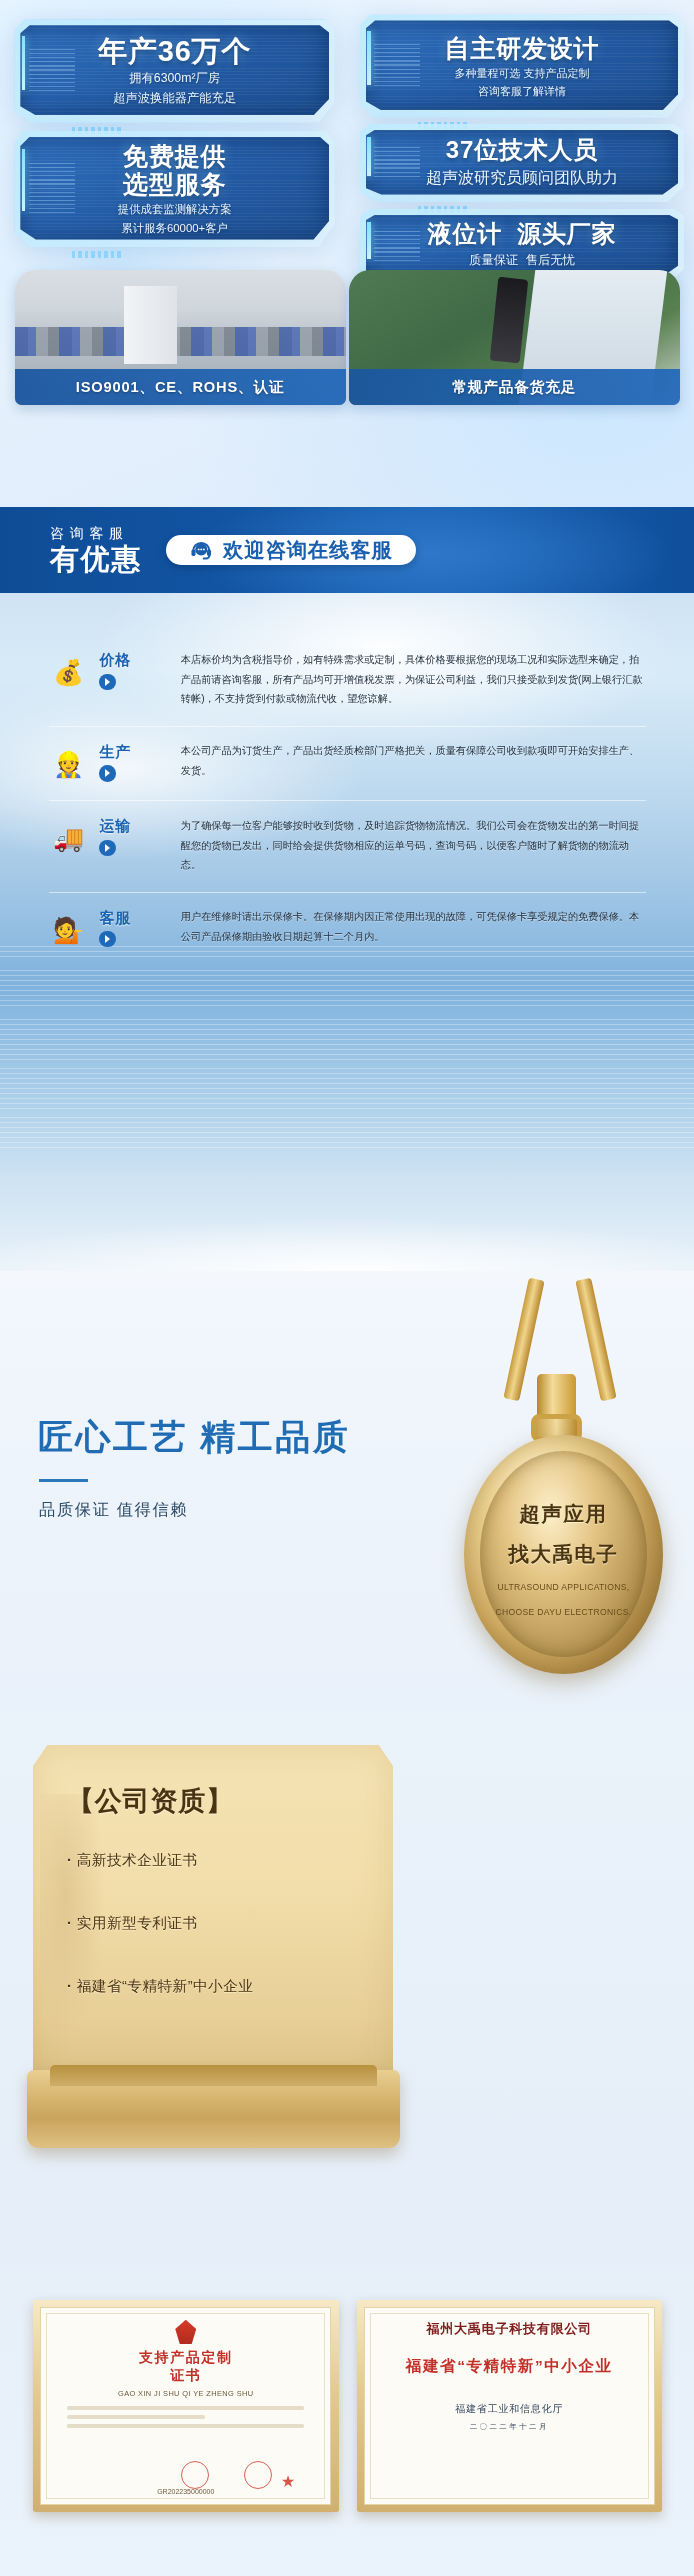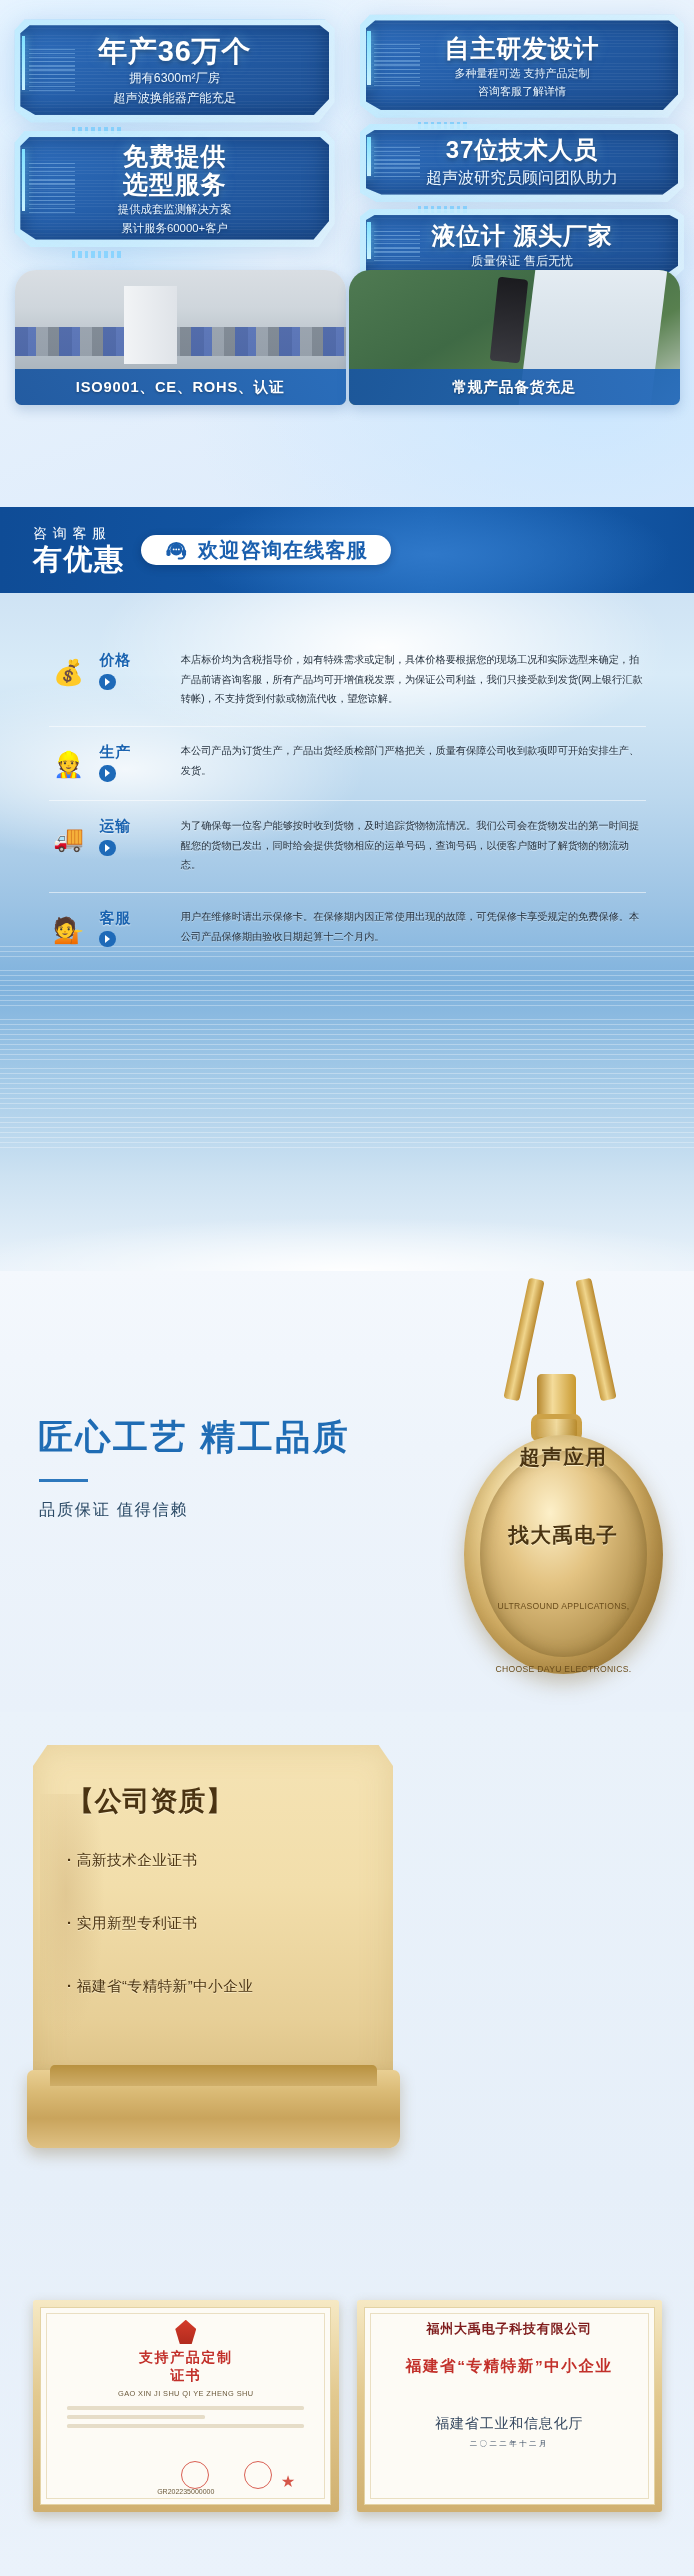--- a/index.html
+++ b/index.html
@@ -73,21 +73,21 @@
   }
 
   #c1{ left:14.7px;  top:19.6px;  width:320px; height:103px; }
   #c1 .t-main{ font-size:29px; } #c1 .t-sub{ font-size:12.3px; }
   #c2{ left:360px; top:14.7px;  width:324px; height:103px; }
   #c2 .t-main{ font-size:25px; } #c2 .t-sub{ font-size:11px; }
   #c3{ left:14.7px;  top:131px; width:320px; height:116px; }
   #c3 .t-main{ font-size:25px; } #c3 .t-sub{ font-size:11.4px; }
   #c4{ left:360px; top:124px; width:324px; height:78px; }
   #c4 .t-main{ font-size:24px; } #c4 .t-sub{ font-size:16px; }
-  #c5{ left:360px; top:209px; width:324px; height:75px; }
+  #c5{ left:360px; top:209px; width:324px; height:75px;font-family:Liberation Mono, monospace; }
   #c5 .t-main{ font-size:24px; } #c5 .t-sub{ font-size:12.3px;text-align:center; }
 
   
   .photos{ position:absolute; left:14.7px; top:270px; width:665px; height:135px; display:flex; gap:3px; }
   .photo{
     position:relative; flex:1; border-radius:21px 21px 6.5px 6.5px; overflow:hidden;
     box-shadow:0 4.1px 11.4px rgba(40,90,150,.22);
   }
   .ph-img{ position:absolute; inset:0; }
   .ph-a{
@@ -122,21 +122,21 @@
     display:flex; align-items:center; justify-content:center;
     text-shadow:0 0.8px 2.5px rgba(0,0,0,.35);
   }
 
   
   .svc{
     position:relative; width:695px; height:86px;
     background:
       radial-gradient(ellipse 343px 98px at 62% 55%, #2f78c9 0%, rgba(0,0,0,0) 70%),
       linear-gradient(to right,#0f4c96 0%,#1255a3 35%,#1a63b4 62%,#0f4f9b 100%);
-    display:flex; align-items:center; padding-left:33px; gap:16px;
+    display:flex; align-items:center; padding-left:50px; gap:24px;
   }
   .svc-left{ color:#fff; line-height:1.05; }
   .svc-l1{ font-size:14px; letter-spacing:5.7px; font-weight:500; }
   .svc-l2{ font-size:29px; font-weight:bold; letter-spacing:1.6px; margin-top:3.3px; }
   .svc-btn{
     background:#fff; border-radius:23px; height:30px; padding:0 23px;
     display:flex; align-items:center; gap:9.8px;
     box-shadow:0 2.5px 8.2px rgba(0,30,70,.3); cursor:pointer;
   }
   .svc-btn .lbl{ color:#1a5fae; font-size:20.4px; font-weight:bold; letter-spacing:0.8px; }
@@ -232,21 +232,21 @@
     box-shadow:0 8.2px 21px rgba(120,90,30,.35), inset 0 0 24.5px rgba(120,88,24,.35);
   }
   .disc:before{
     content:""; position:absolute; inset:16.3px;
     border-radius:50%/50%;
     background:radial-gradient(ellipse at 42% 30%, #fdf0c9 0%,#e3c382 35%,#b08f4d 75%,#8d6c31 100%);
     box-shadow:inset 0 0 16.3px rgba(90,66,18,.45);
   }
   .disc-txt{
     position:absolute; inset:0; z-index:4; display:flex; flex-direction:column;
-    align-items:center; justify-content:space-between; gap:12px; padding-top:8.2px;
+    align-items:center; justify-content:center; gap:12px; padding-top:8.2px;
   }
   .dt1,.dt2{
     font-size:20.4px; font-weight:bold; color:#4a3412; letter-spacing:1.6px;
     text-shadow:0 0.8px 0.8px rgba(255,245,210,.85);
   }
   .dt3,.dt4{
     font-size:8.6px; color:#6a4d1c; letter-spacing:0.3px; margin-top:2.5px;
   }
 
   
@@ -320,21 +320,21 @@
     position:absolute; right:20%; bottom:14.7px; width:28px; height:28px;
     border:1.6px solid #cf3a2c; border-radius:50%; opacity:.8;
   }
   .cert-stamp.two{ right:42%; }
   .cert-star{
     position:absolute; right:12%; bottom:13px; color:#cf3a2c; font-size:16.3px; opacity:.85;
   }
   .cert-foot{ position:absolute; left:0; right:0; bottom:8.2px; text-align:center; font-size:7px; color:#6b5a3c; }
   .cert2-t{ font-size:13px; font-weight:bold; color:#7f1d1d; letter-spacing:0.8px; text-align:center; }
   .cert2-r{ font-size:15.5px; font-weight:bold; color:#c2302a; letter-spacing:1.6px; text-align:center; margin-top:18px; }
-  .cert2-f1{ font-size:14px; color:#33465e; text-align:right; margin-top:38px; letter-spacing:0.8px; }
+  .cert2-f1{ font-size:10px; color:#33465e; text-align:right; margin-top:25px; letter-spacing:0.8px; }
   .cert2-f2{ font-size:7.4px; color:#33465e; text-align:center; margin-top:6.5px; letter-spacing:2.5px; }
 </style>
 </head>
 <body>
 
 <div class="page">
 
   <section class="tech-sec">
 
     <div class="tcard" id="c1">

